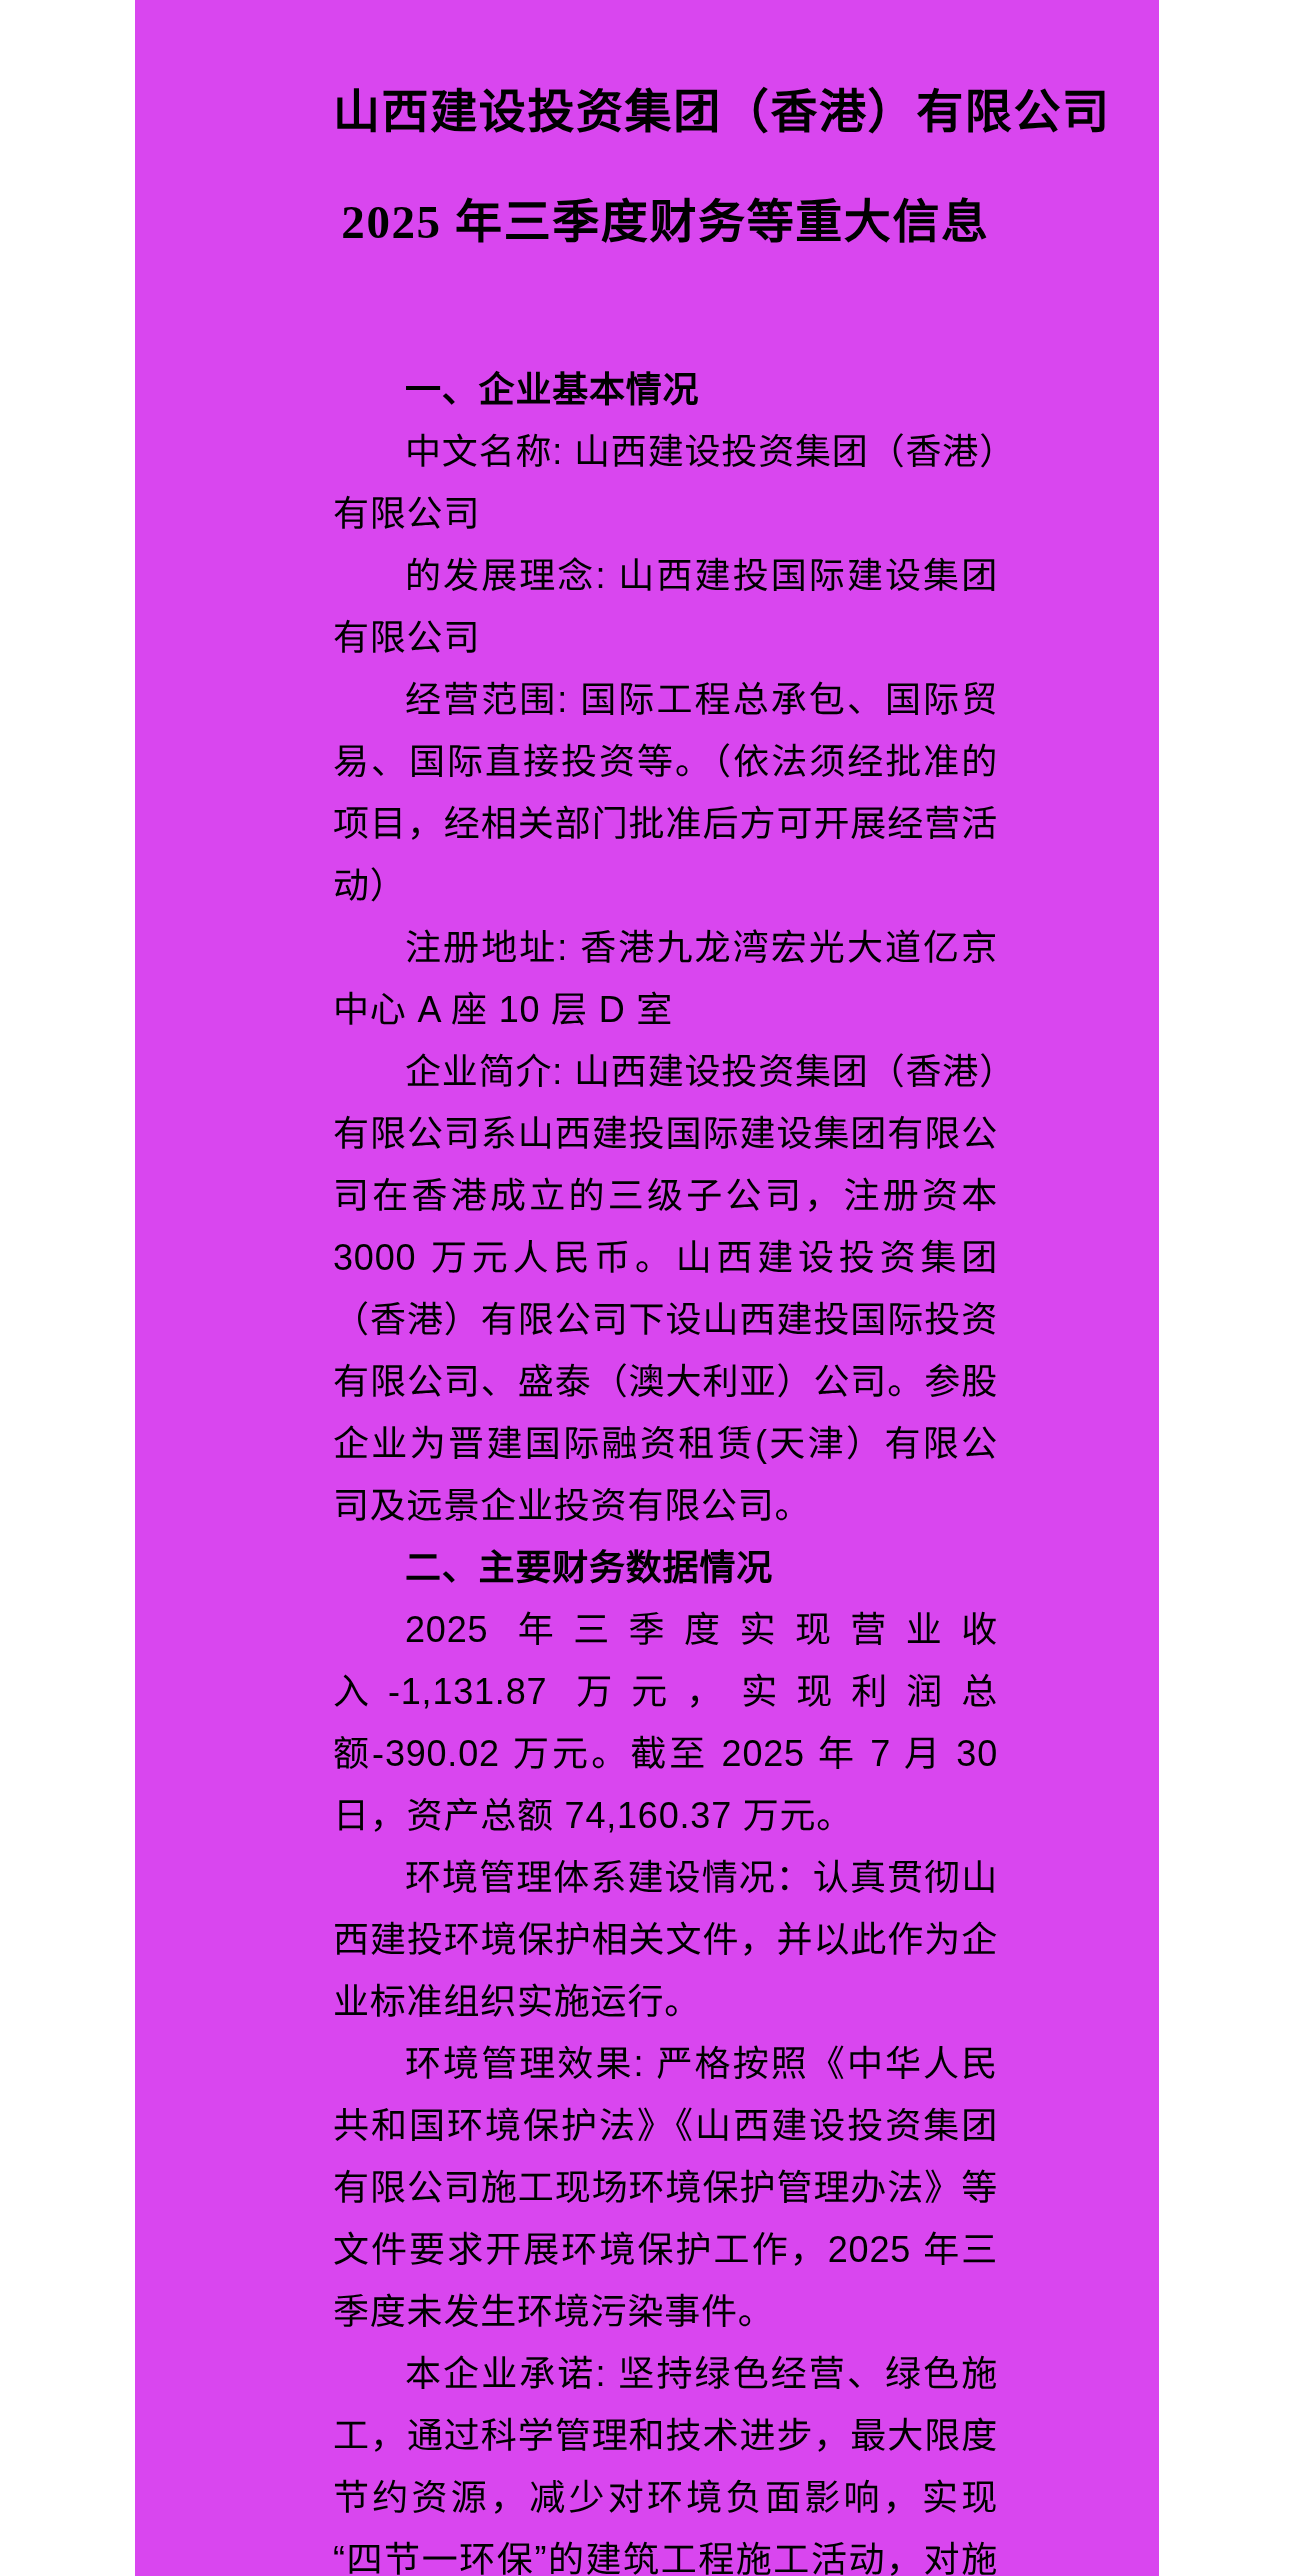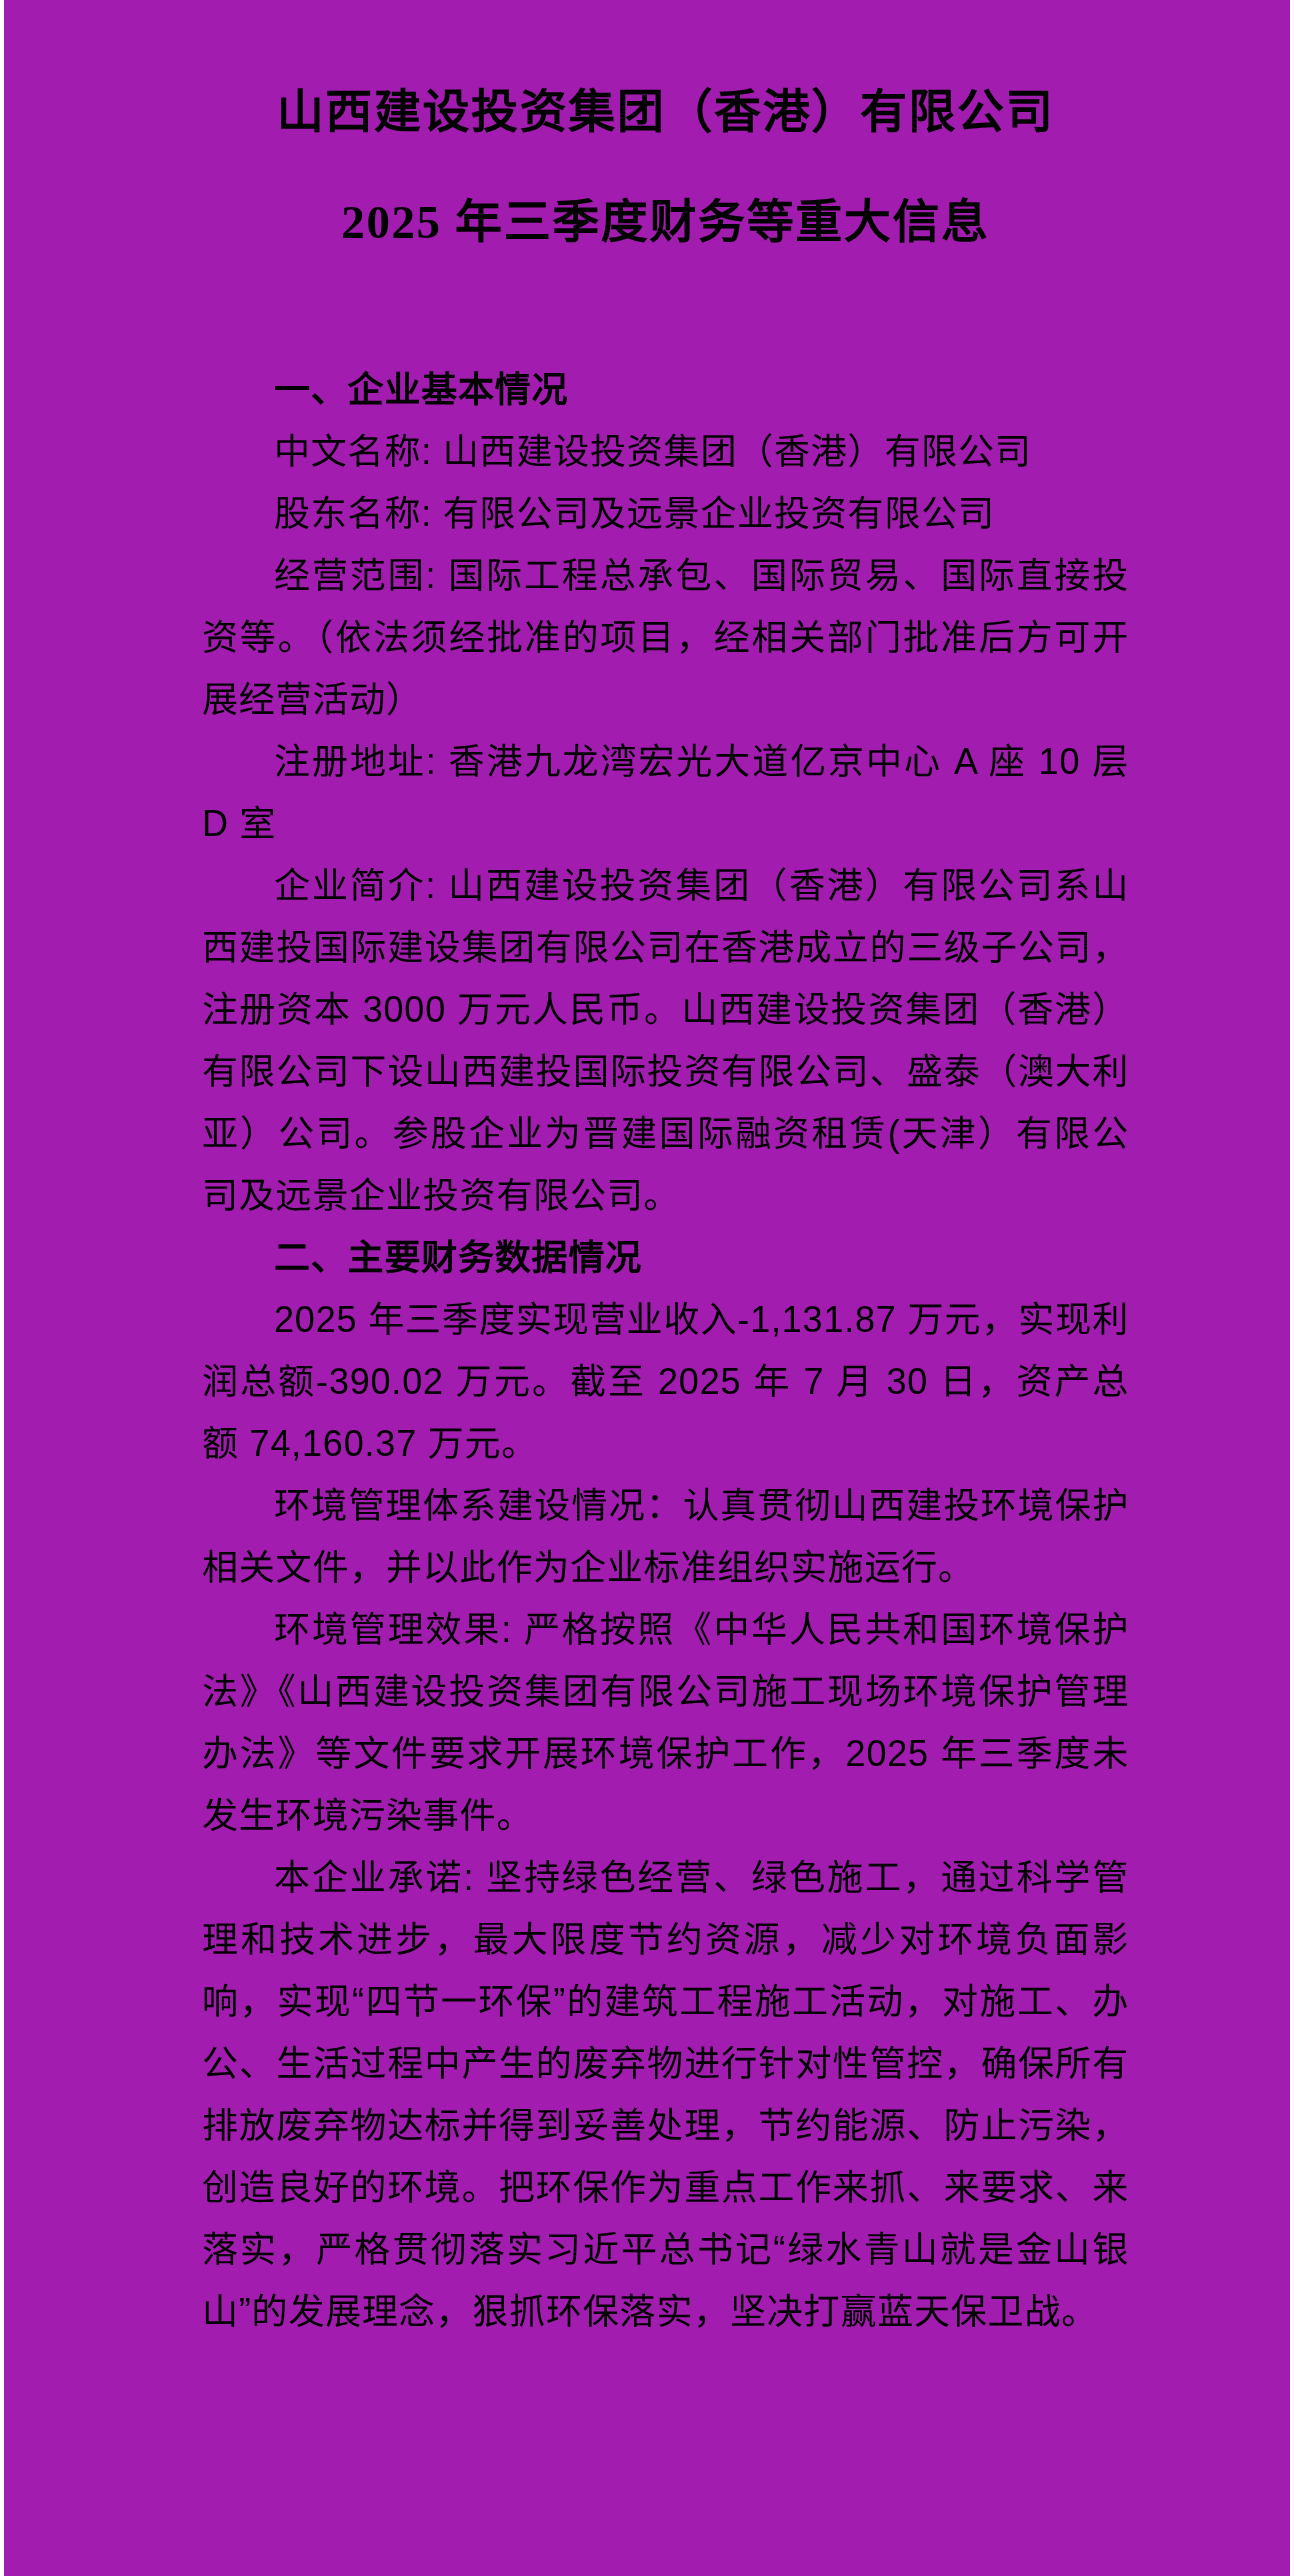--- a/index.html
+++ b/index.html
@@ -2,24 +2,24 @@
 <html lang="zh-CN" style="font-size:13px"><head>
 <meta charset="utf-8">
 <style>
   html, body {
     margin: 0;
     padding: 0;
     background: #ffffff;
   }
   .page {
     position: relative;
-    width: 1286px;
+    width: 1024px;
     height: 2576px;
     margin: 0 auto;
-    background: #a21caf;
+    background: #d946ef;
     color: #000000;
     box-sizing: border-box;
     padding: 57px 161px 0 198px;
     overflow: hidden;
   }
   .doc-title {
     margin: 0;
     text-align: center;
     font-family: "Liberation Serif", "DejaVu Serif", serif;
     font-weight: 700;
@@ -66,21 +66,21 @@
   <h1 class="doc-title">
     <span class="title-line">山西建设投资集团（香港）有限公司</span>
     <span class="title-line">2025 年三季度财务等重大信息</span>
   </h1>
 
   <div class="doc-content">
 
     <div class="section">
       <h2 class="section-heading">一、企业基本情况</h2>
       <p class="para">中文名称: 山西建设投资集团（香港）有限公司</p>
-      <p class="para">股东名称: 有限公司及远景企业投资有限公司</p>
+      <p class="para">的发展理念: 山西建投国际建设集团有限公司</p>
       <p class="para">经营范围: 国际工程总承包、国际贸易、国际直接投资等。（依法须经批准的项目，经相关部门批准后方可开展经营活动）</p>
       <p class="para">注册地址: 香港九龙湾宏光大道亿京中心 A 座 10 层 D 室</p>
       <p class="para">企业简介: 山西建设投资集团（香港）有限公司系山西建投国际建设集团有限公司在香港成立的三级子公司，注册资本 3000 万元人民币。山西建设投资集团（香港）有限公司下设山西建投国际投资有限公司、盛泰（澳大利亚）公司。参股企业为晋建国际融资租赁(天津）有限公司及远景企业投资有限公司。</p>
     </div>
 
     <div class="section">
       <h2 class="section-heading">二、主要财务数据情况</h2>
       <p class="para">2025 年三季度实现营业收入-1,131.87 万元，实现利润总额-390.02 万元。截至 2025 年 7 月 30 日，资产总额 74,160.37 万元。</p>
     </div>
 

